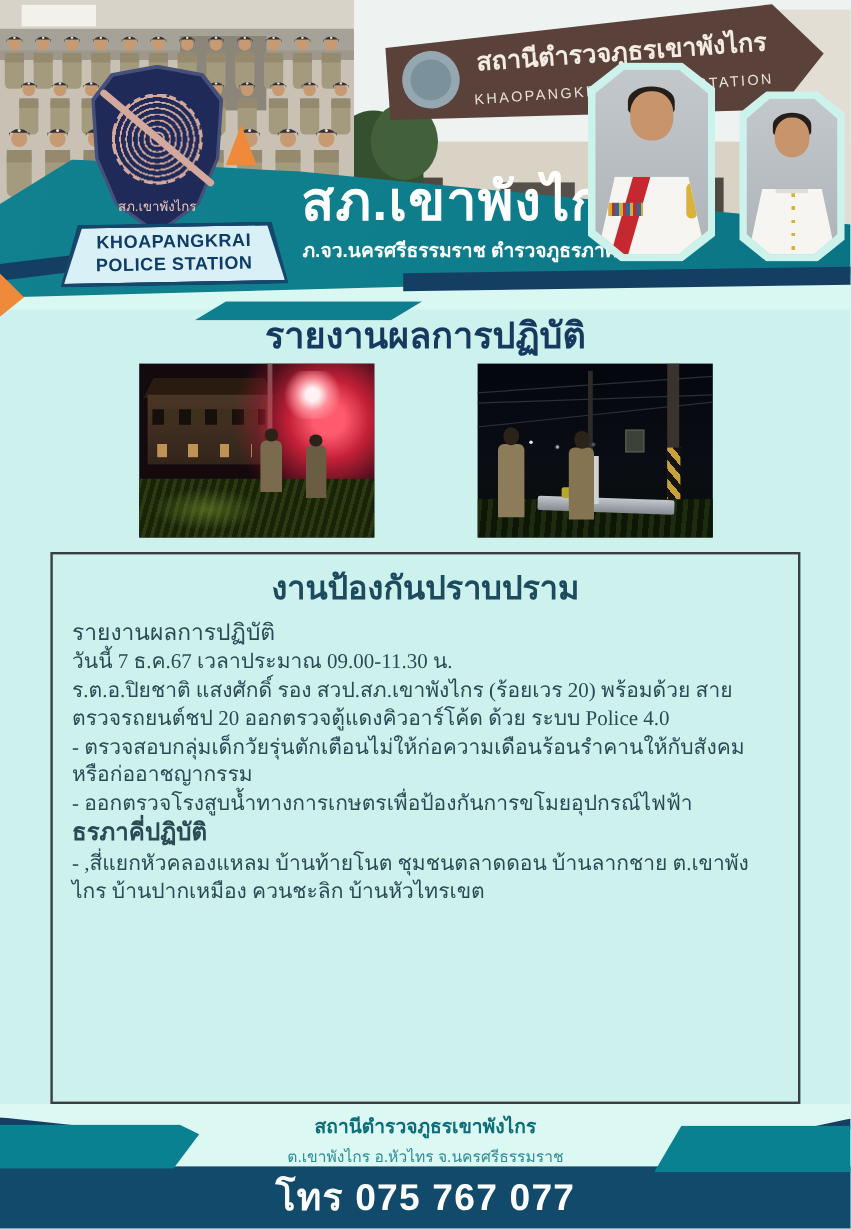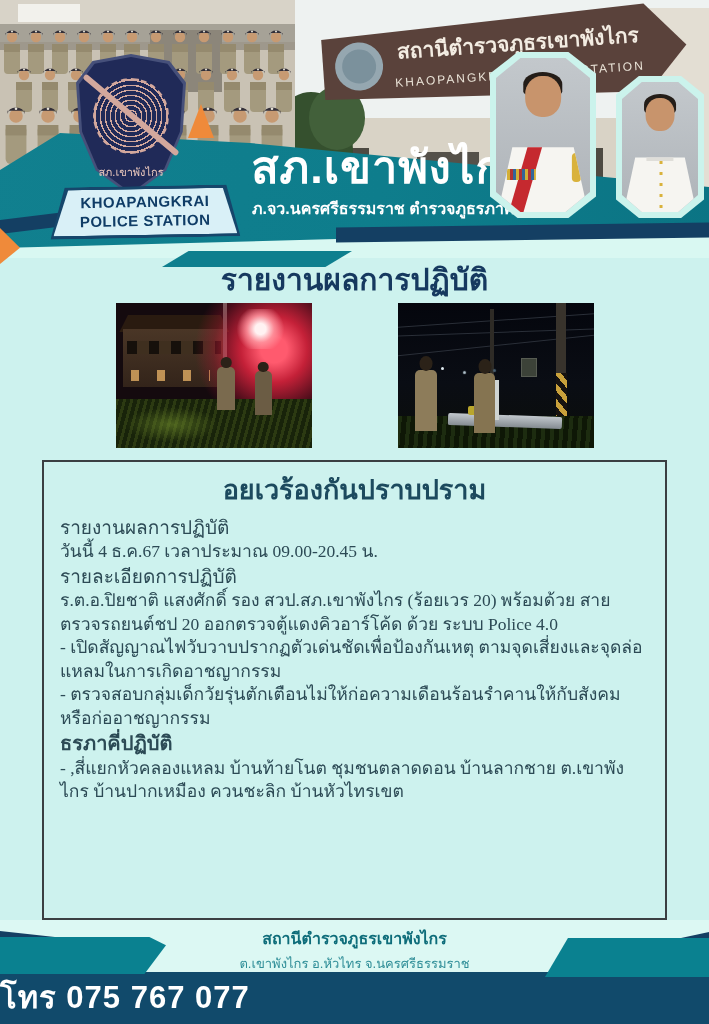--- a/index.html
+++ b/index.html
@@ -145,21 +145,21 @@
   .footer-light .addr { margin-top:2px; font-size:13px; color:#2e8d97; }
   .wedge-navy-l { position:absolute; left:0; top:931px; width:64px; height:10px; background:#143f63;
     clip-path:polygon(0 0, 100% 70%, 100% 100%, 0 100%); z-index:2; }
   .wedge-teal-l { position:absolute; left:0; top:937px; width:166px; height:37px; background:#0a8190;
     clip-path:polygon(0 0, 90% 0, 100% 22%, 87% 100%, 0 100%); z-index:2; }
   .wedge-navy-r { position:absolute; right:0; top:932px; width:42px; height:9px; background:#143f63;
     clip-path:polygon(0 100%, 100% 0, 100% 100%); z-index:2; }
   .wedge-teal-r { position:absolute; right:0; top:938px; width:164px; height:39px; background:#0a8190;
     clip-path:polygon(14% 0, 100% 0, 100% 100%, 0 100%); z-index:2; }
   .footer-navy { position:absolute; left:0; top:972px; width:709px; height:52px; background:#114a6b; z-index:1; }
-  .footer-navy .phone { text-align:left; line-height:52px; color:#ffffff; font-size:31px; font-weight:800; letter-spacing:1px; }
+  .footer-navy .phone { text-align:center; line-height:52px; color:#ffffff; font-size:31px; font-weight:800; letter-spacing:1px; }
 </style>
 </head>
 <body>
 
 <div class="poster">
 
   <header class="header">
 
     <div class="photo-group">
       <svg width="300" height="236" viewBox="0 0 300 236">
@@ -329,27 +329,26 @@
       <div class="bush"></div>
       <div class="rail"></div>
       <div class="yellow"></div>
       <div class="post"></div>
       <div class="man man1"></div>
       <div class="man man2"></div>
     </div>
   </div>
 
   <section class="report-box">
-    <h3>อยเวร้องกันปราบปราม</h3>
+    <h3>งานป้องกันปราบปราม</h3>
     <p class="lbl">รายงานผลการปฏิบัติ</p>
-    <p>วันนี้ 4 ธ.ค.67  เวลาประมาณ 09.00-20.45 น.</p>
-    <p class="lbl">รายละเอียดการปฏิบัติ</p>
+    <p>วันนี้ 7 ธ.ค.67  เวลาประมาณ 09.00-11.30 น.</p>
     <p>ร.ต.อ.ปิยชาติ แสงศักดิ์  รอง  สวป.สภ.เขาพังไกร (ร้อยเวร 20) พร้อมด้วย สายตรวจรถยนต์ชป 20 ออกตรวจตู้แดงคิวอาร์โค้ด  ด้วย  ระบบ Police 4.0</p>
-    <p>- เปิดสัญญาณไฟวับวาบปรากฏตัวเด่นชัดเพื่อป้องกันเหตุ  ตามจุดเสี่ยงและจุดล่อแหลมในการเกิดอาชญากรรม</p>
     <p>- ตรวจสอบกลุ่มเด็กวัยรุ่นตักเตือนไม่ให้ก่อความเดือนร้อนรำคานให้กับสังคมหรือก่ออาชญากรรม</p>
+    <p>- ออกตรวจโรงสูบน้ำทางการเกษตรเพื่อป้องกันการขโมยอุปกรณ์ไฟฟ้า</p>
     <p class="lbl-big">ธรภาคี่ปฏิบัติ</p>
     <p>-  ,สี่แยกหัวคลองแหลม  บ้านท้ายโนต ชุมชนตลาดดอน บ้านลากชาย  ต.เขาพังไกร  บ้านปากเหมือง ควนชะลิก บ้านหัวไทรเขต</p>
 
   </section>
 
   <div class="footer-light">
     <div class="name">สถานีตำรวจภูธรเขาพังไกร</div>
     <div class="addr">ต.เขาพังไกร อ.หัวไทร จ.นครศรีธรรมราช</div>
   </div>
   <div class="wedge-navy-l"></div>

